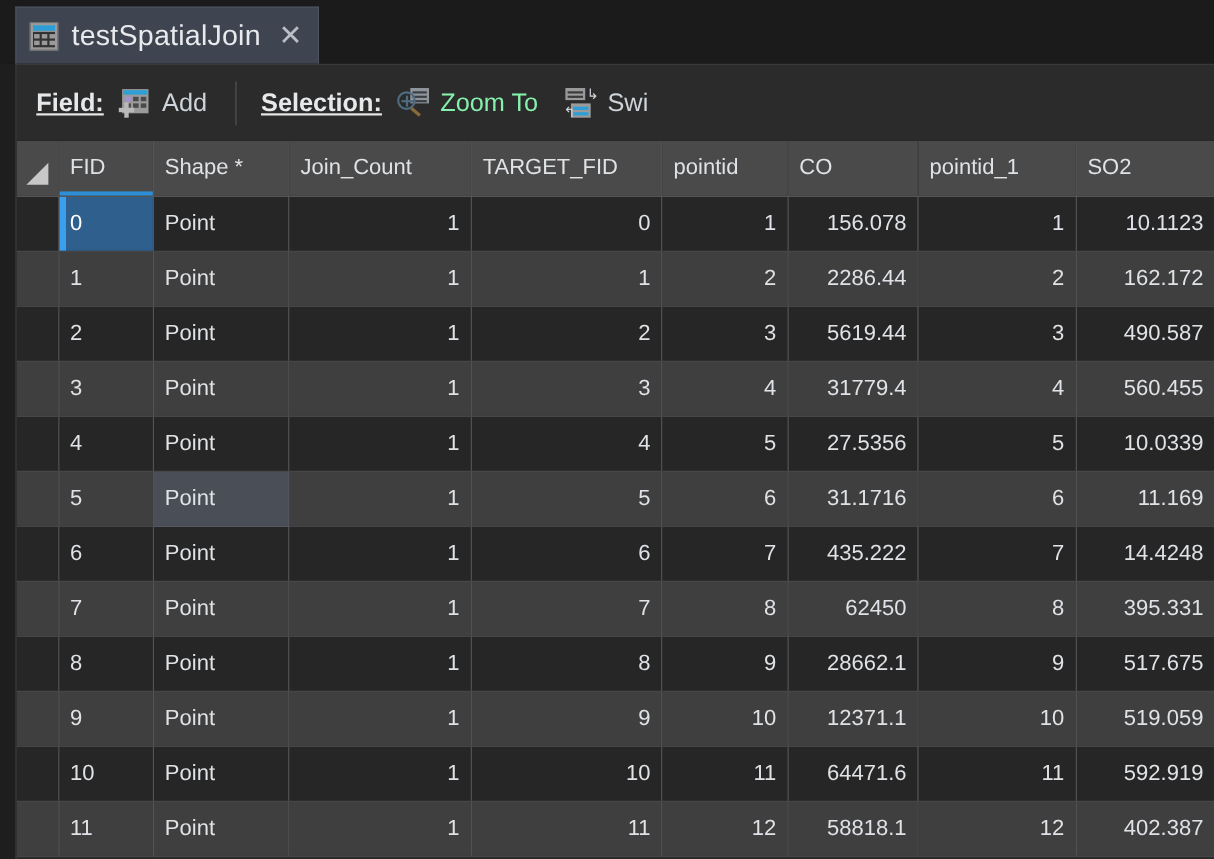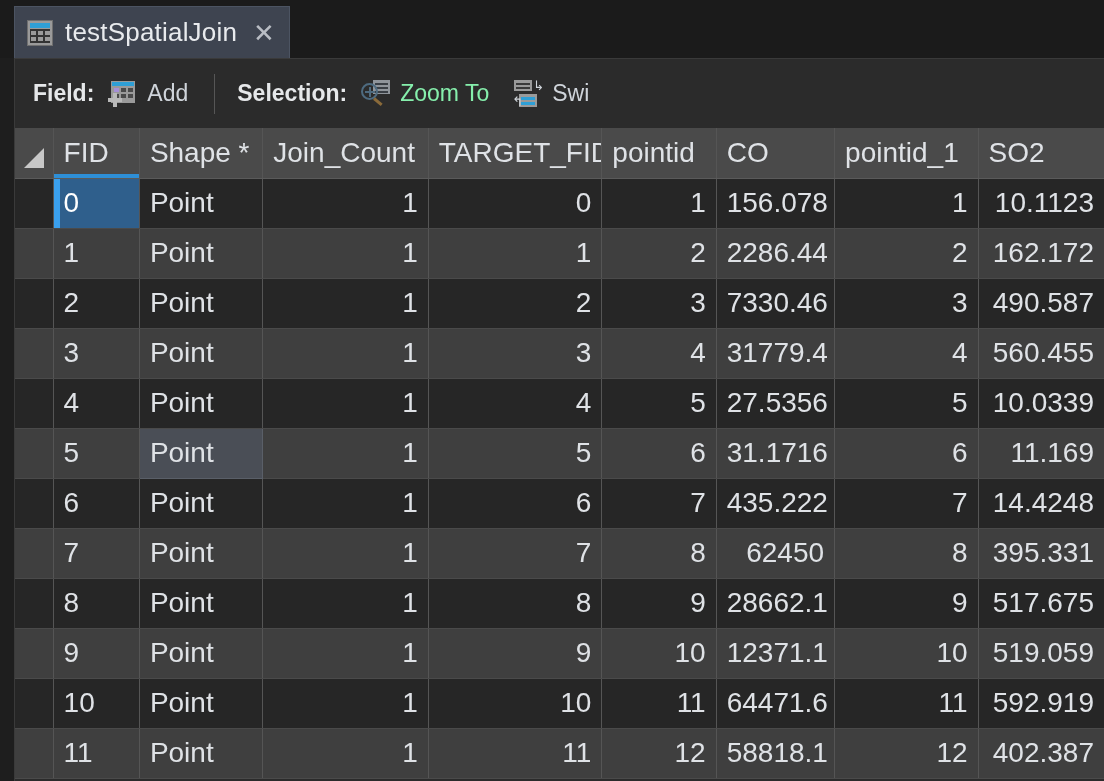--- a/index.html
+++ b/index.html
@@ -74,20 +74,21 @@
     display: flex; align-items: center;
     padding-left: 18px;
     white-space: nowrap;
     overflow: hidden;
   }
   .tb-label {
     color: #e6e8ea;
     font-size: 23px;
     font-weight: bold;
     margin-right: 14px;
+    text-decoration: underline;
   }
   .tb-item {
     display: flex; align-items: center;
     margin-right: 24px;
     cursor: pointer;
   }
   .tb-item.disabled { cursor: default; }
   .tb-item .tb-text {
     color: #cfd4da;
     font-size: 23px;
@@ -159,21 +160,21 @@
     position: absolute; left: 14px; top: 128px;
     width: 1090px; height: 653px;
     background: #2b2b2b;
     border-left: 1px solid #3a3a3a;
     overflow: hidden;
   }
   table.attr {
     border-collapse: collapse;
     table-layout: fixed;
     width: 1090px;
-    font-size: 28px;
+    font-size: 20px;
   }
   table.attr th, table.attr td {
     height: 50px;
     padding: 0 10px;
     border-right: 1px solid #555;
     border-bottom: 1px solid #4a4a4a;
     color: #dfe2e6;
     font-weight: normal;
     overflow: hidden;
     white-space: nowrap;
@@ -359,21 +360,21 @@
             <td class="num">2</td>
             <td class="num">162.172</td>
           </tr>
           <tr class="odd">
             <td class="gutter"></td>
             <td class="txt">2</td>
             <td class="txt">Point</td>
             <td class="num">1</td>
             <td class="num">2</td>
             <td class="num">3</td>
-            <td class="num">7330.46</td>
+            <td class="num">5619.44</td>
             <td class="num">3</td>
             <td class="num">490.587</td>
           </tr>
           <tr class="even">
             <td class="gutter"></td>
             <td class="txt">3</td>
             <td class="txt">Point</td>
             <td class="num">1</td>
             <td class="num">3</td>
             <td class="num">4</td>

